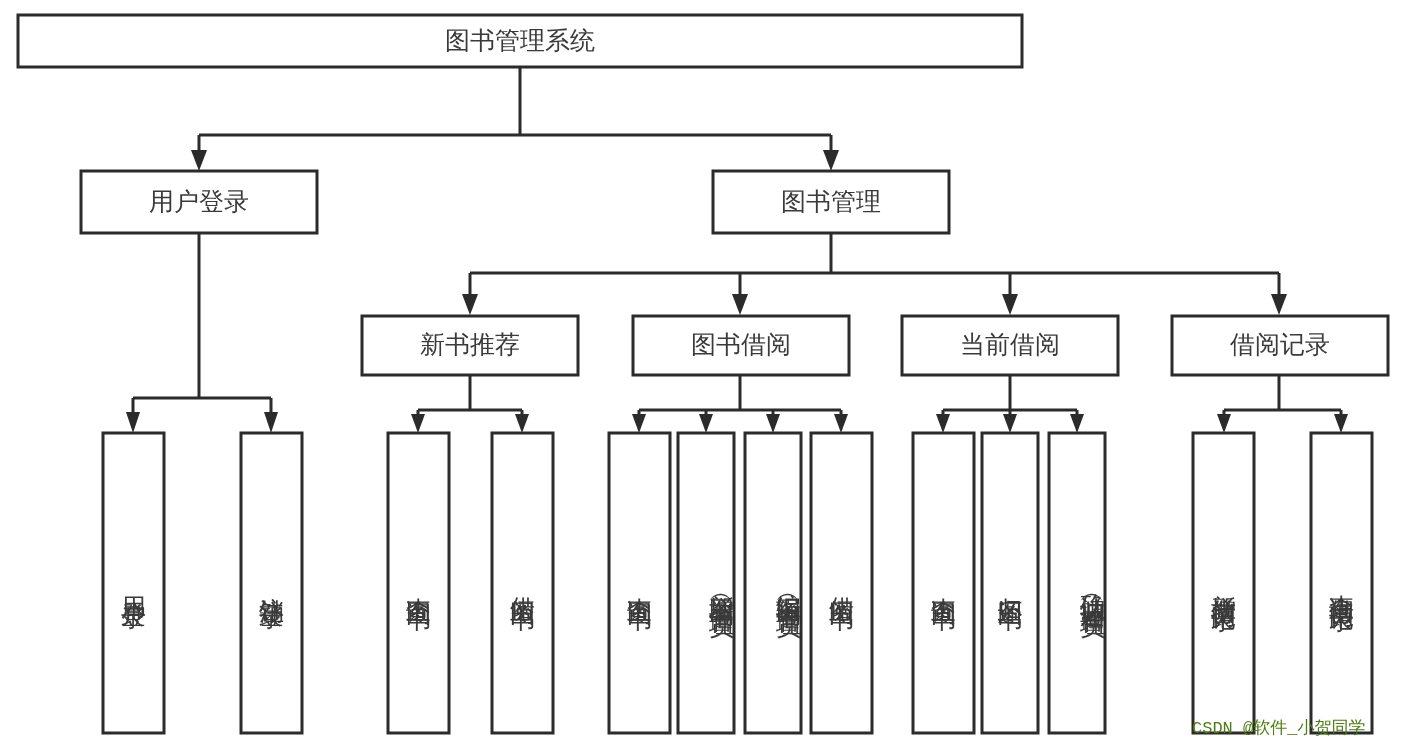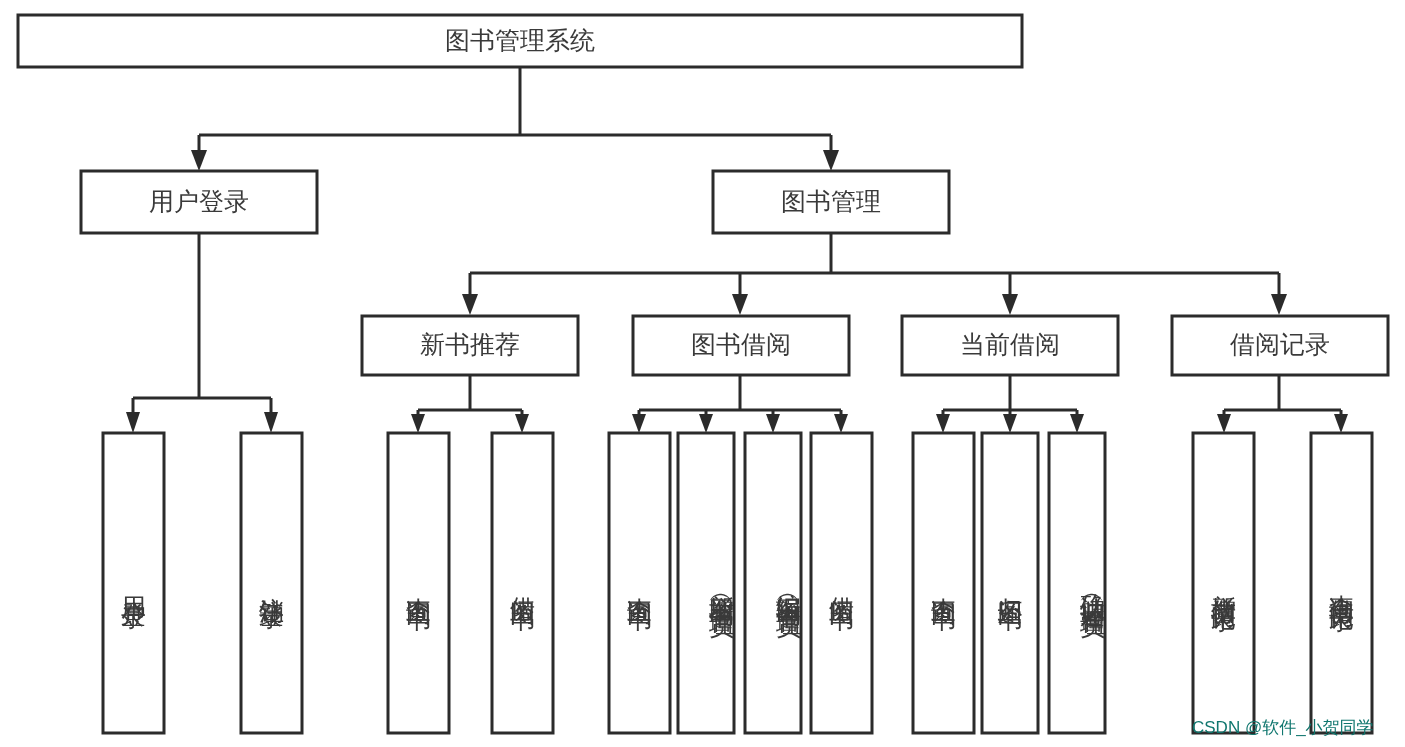--- a/index.html
+++ b/index.html
@@ -56,23 +56,23 @@
     letter-spacing: 3px;
     line-height: 1;
     white-space: nowrap;
     display: flex;
     align-items: center;
     justify-content: center;
     pointer-events: none;
   }
   .watermark {
     position: absolute;
-    font-family: Liberation Sans, sans-serif;
+    font-family: Liberation Mono, monospace;
     font-size: 17px;
-    color: #0f766e;
+    color: #4d7c0f;
     white-space: nowrap;
   }
 </style>
 </head>
 <body>
 
 <div id="diagram-root">
 
   <svg class="diagram-canvas" viewBox="0 0 1405 747" xmlns="http://www.w3.org/2000/svg">
 

